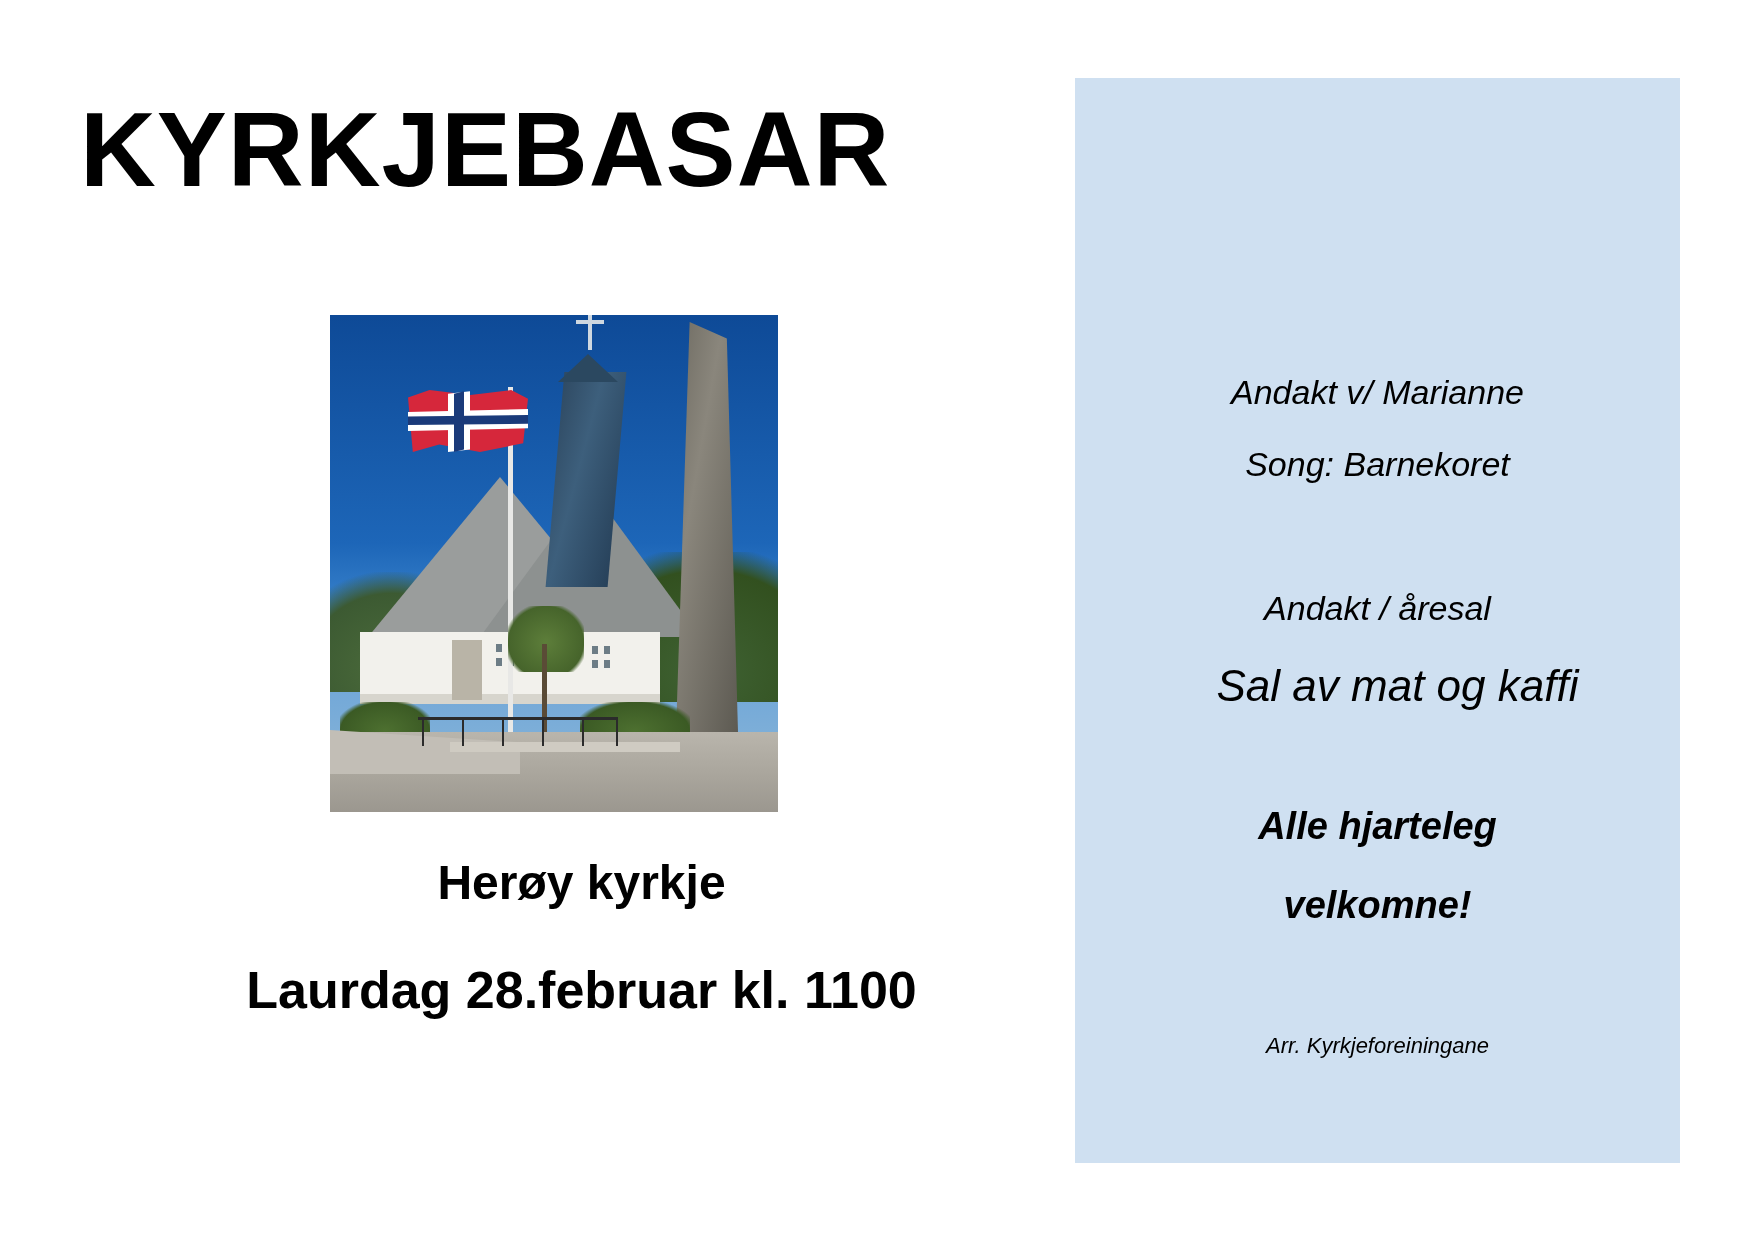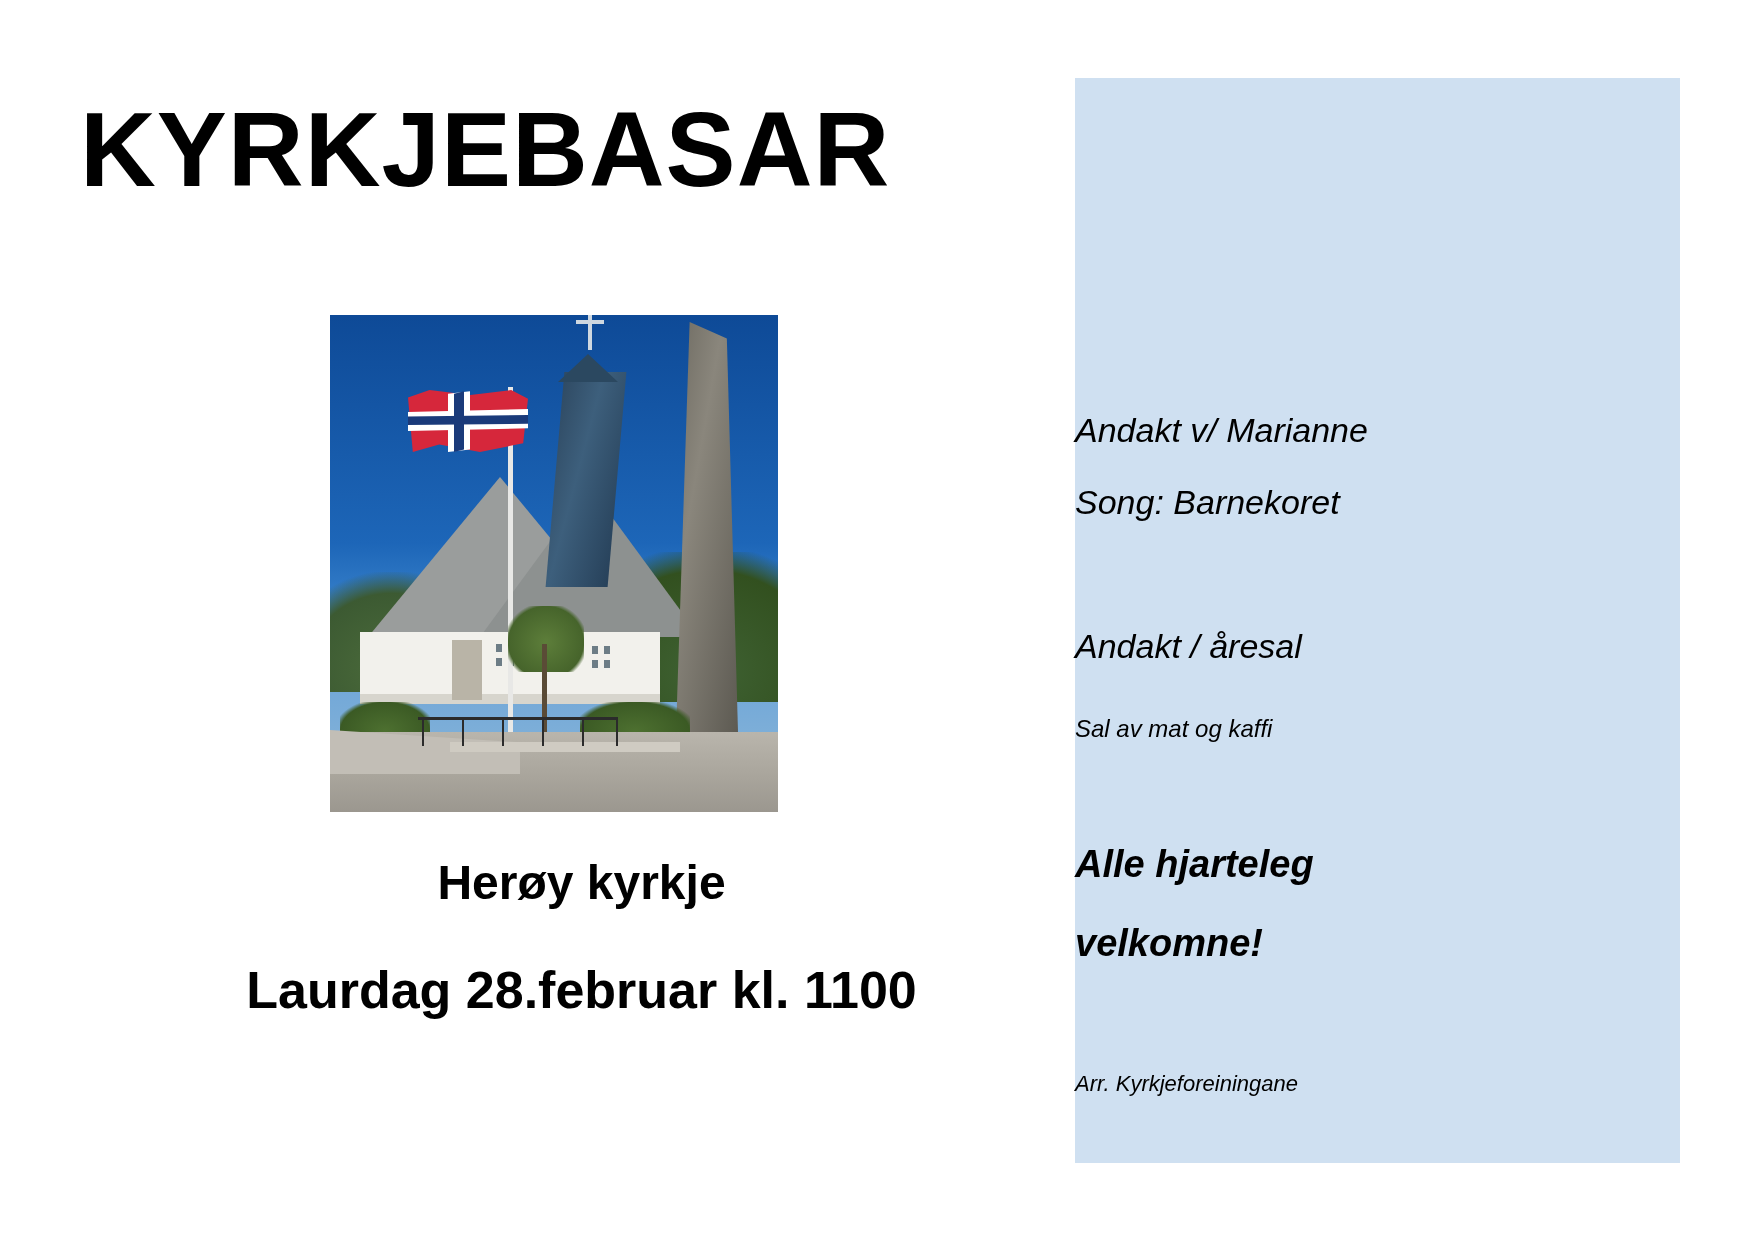--- a/index.html
+++ b/index.html
@@ -314,31 +314,30 @@
     left: 1075px;
     top: 78px;
     width: 605px;
     height: 1085px;
     background: #cfe0f1;
   }
 
   .rp-text {
     position: absolute;
     width: 605px;
-    text-align: left;
+    text-align: center;
     font-style: italic;
     color: #000;
-    margin-top: 38px;
   }
 
   .rp-1 { top: 295px; font-size: 34px; }
   .rp-2 { top: 367px; font-size: 34px; font-style: italic; }
 
   .rp-3 { top: 511px; font-size: 34px; }
-  .rp-4 { top: 599px; font-size: 24px; }
+  .rp-4 { top: 583px; font-size: 44px; padding-left: 20px; }
 
   .rp-5 { top: 727px; font-size: 38px; font-weight: bold; }
   .rp-6 { top: 806px; font-size: 38px; font-weight: bold; }
 
   .rp-7 { top: 955px; font-size: 22px; }
 </style>
 </head>
 <body>
 
 <div class="poster">

